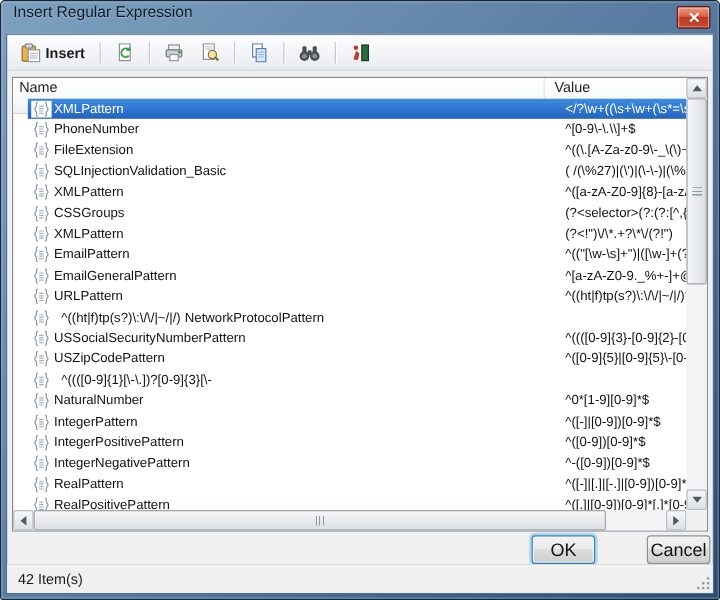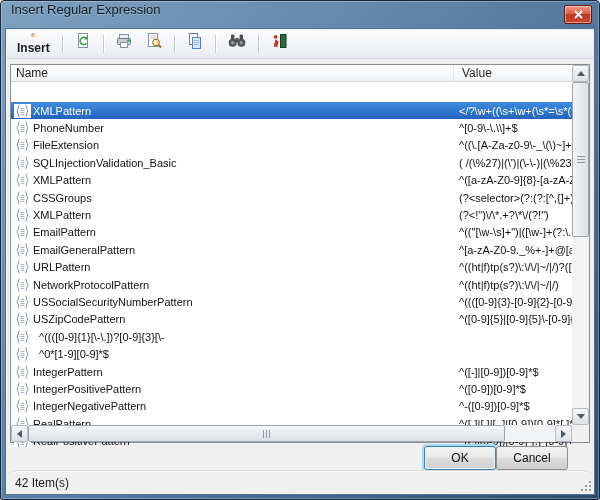--- a/index.html
+++ b/index.html
@@ -34,39 +34,38 @@
   .toolbar{
     position:absolute; left:1px; right:1px; top:1px; height:29px;
     background:linear-gradient(#FDFDFE,#EDEFF3 80%,#E6E9EE);
     border-bottom:1px solid #D3D6DB;
     display:flex; align-items:center; padding:0 4px; gap:2px;
   }
   .tb-btn{
     border:1px solid transparent; background:transparent; border-radius:2px;
     height:24px; display:flex; align-items:center; gap:4px; padding:0 5px; cursor:pointer;
     font-family:"Liberation Sans", sans-serif;
-    flex-direction:column;
   }
   .tb-btn span{ font-size:12px; font-weight:bold; color:#1a1a1a; }
   .sep{ width:1px; height:18px; background:#C6C9CE; margin:0 4px; box-shadow:1px 0 0 #fff; }
 
   
   .listview{
     position:absolute; left:4px; right:4px; top:35px; height:379px;
     background:#fff; border:1px solid #898C95;
   }
   .lv-header{
-    position:absolute; left:0; top:0; right:17px; height:17px;
+    position:absolute; left:0; top:0; right:17px; height:30px;
     background:linear-gradient(#FFFFFF,#F8F9FA 60%,#F0F1F3);
     border-bottom:1px solid #D5D5D5;
     display:flex; font-size:12px; color:#1f1f1f;
   }
   .col-name{ width:442px; padding:1px 0 0 5px; }
   .col-value{ flex:1; padding:1px 0 0 8px; border-left:1px solid #E2E3E5; overflow:hidden; }
-  .lv-rows{ position:absolute; left:0; top:17px; right:17px; height:345px; overflow:hidden;margin-top:20px; }
+  .lv-rows{ position:absolute; left:12px; top:17px; right:17px; height:345px; overflow:hidden; }
   .lv-row{ display:flex; align-items:center; height:17.4px; font-size:11px; color:#111; cursor:default; }
   .row-icon{ flex:0 0 17px; margin-left:3px; background:#fff; display:flex; align-items:center; justify-content:center; }
   .cell.name{ flex:0 0 420px; padding-left:2px; white-space:pre; overflow:hidden; }
   .cell.value{ flex:1; padding-left:8px; white-space:pre; overflow:hidden; }
   .lv-row.selected{ background:linear-gradient(#3D8DE0,#2363BE); color:#fff; }
 
   
   .vscroll{ position:absolute; top:0; right:0; bottom:17px; width:17px; background:#F2F3F5; }
   .hscroll{ position:absolute; left:0; right:17px; bottom:0; height:17px; background:#F2F3F5; }
   .corner{ position:absolute; right:0; bottom:0; width:17px; height:17px; background:#F0F0F0; }
@@ -89,33 +88,33 @@
   }
   .grip-h{ width:8px; height:7px; background:repeating-linear-gradient(180deg,#8E9AA6 0 1px,transparent 1px 3px); }
   .grip-v{ width:7px; height:8px; background:repeating-linear-gradient(90deg,#8E9AA6 0 1px,transparent 1px 3px); }
   .tri-up{ width:0;height:0;border-left:4px solid transparent;border-right:4px solid transparent;border-bottom:5px solid #4E5B66; }
   .tri-down{ width:0;height:0;border-left:4px solid transparent;border-right:4px solid transparent;border-top:5px solid #4E5B66; }
   .tri-left{ width:0;height:0;border-top:4px solid transparent;border-bottom:4px solid transparent;border-right:5px solid #4E5B66; }
   .tri-right{ width:0;height:0;border-top:4px solid transparent;border-bottom:4px solid transparent;border-left:5px solid #4E5B66; }
 
   
   .btn{
-    position:absolute; top:417px; height:24px; width:72px;
-    font-family:"Liberation Sans", sans-serif; font-size:12px; color:#111;
+    position:absolute; top:417px; height:24px; width:53px;
+    font-family:"Liberation Sans", sans-serif; font-size:15px; color:#111;
     background:linear-gradient(#F2F2F2,#EBEBEB 45%,#DDDDDD 50%,#CFCFCF);
     border:1px solid #8E8F8F; border-radius:3px; cursor:pointer;
   }
   .btn.ok{ right:98px; border:1px solid #3C7FB1; box-shadow:0 0 0 2px #A9D9F2, inset 0 0 0 1px #E8F5FD; }
-  .btn.cancel{ right:26px; }
+  .btn.cancel{ right:2px; }
 
   
   .statusbar{
     position:absolute; left:0; right:0; bottom:0; height:24px;
     background:#F0F0F0; border-top:1px solid #DADADA; box-shadow:inset 0 1px 0 #FAFAFA;
-    display:flex; align-items:center; font-size:12px; color:#1a1a1a; padding-left:9px;border-radius:11px;
+    display:flex; align-items:center; font-size:12px; color:#1a1a1a; padding-left:9px;
   }
   .resize-grip{ position:absolute; right:2px; bottom:2px; }
 </style>
 </head>
 <body>
 
 <div class="window">
 
   <div class="titlebar">
     <span class="title">Insert Regular Expression</span>
@@ -397,22 +396,22 @@
         <path d="M10.4 1 C12 1 11.6 2.8 11.6 4 C11.6 5.4 13 5.7 13 7 C13 8.3 11.6 8.6 11.6 10 C11.6 11.2 12 13 10.4 13" stroke="#8793A1" fill="none"></path>
         <rect x="5" y="2.5" width="5" height="9" fill="#fff"></rect>
         <g stroke="#A9B1BB">
                   <line x1="5.6" y1="4.5" x2="9.4" y2="4.5"></line>
                   <line x1="5.6" y1="6.5" x2="9.4" y2="6.5"></line>
                   <line x1="5.6" y1="8.5" x2="9.4" y2="8.5"></line>
                   <line x1="5.6" y1="10.5" x2="9.4" y2="10.5"></line>
                 </g>
       </svg>
     </span>
+    <span class="cell value">^((ht|f)tp(s?)\:\/\/|~/|/)</span>
     <span class="cell name">NetworkProtocolPattern</span>
-    <span class="cell value">^((ht|f)tp(s?)\:\/\/|~/|/)</span>
   </div>
 
   <div class="lv-row">
     <span class="row-icon">
       <svg width="15" height="14" viewBox="0 0 15 14">
         <path d="M4.6 1 C3 1 3.4 2.8 3.4 4 C3.4 5.4 2 5.7 2 7 C2 8.3 3.4 8.6 3.4 10 C3.4 11.2 3 13 4.6 13" stroke="#8793A1" fill="none"></path>
         <path d="M10.4 1 C12 1 11.6 2.8 11.6 4 C11.6 5.4 13 5.7 13 7 C13 8.3 11.6 8.6 11.6 10 C11.6 11.2 12 13 10.4 13" stroke="#8793A1" fill="none"></path>
         <rect x="5" y="2.5" width="5" height="9" fill="#fff"></rect>
         <g stroke="#A9B1BB">
                   <line x1="5.6" y1="4.5" x2="9.4" y2="4.5"></line>
@@ -468,20 +467,21 @@
         <path d="M10.4 1 C12 1 11.6 2.8 11.6 4 C11.6 5.4 13 5.7 13 7 C13 8.3 11.6 8.6 11.6 10 C11.6 11.2 12 13 10.4 13" stroke="#8793A1" fill="none"></path>
         <rect x="5" y="2.5" width="5" height="9" fill="#fff"></rect>
         <g stroke="#A9B1BB">
                   <line x1="5.6" y1="4.5" x2="9.4" y2="4.5"></line>
                   <line x1="5.6" y1="6.5" x2="9.4" y2="6.5"></line>
                   <line x1="5.6" y1="8.5" x2="9.4" y2="8.5"></line>
                   <line x1="5.6" y1="10.5" x2="9.4" y2="10.5"></line>
                 </g>
       </svg>
     </span>
+    <span class="cell name">NaturalNumber</span>
     <span class="cell value">^0*[1-9][0-9]*$</span>
   </div>
 
   <div class="lv-row">
     <span class="row-icon">
       <svg width="15" height="14" viewBox="0 0 15 14">
         <path d="M4.6 1 C3 1 3.4 2.8 3.4 4 C3.4 5.4 2 5.7 2 7 C2 8.3 3.4 8.6 3.4 10 C3.4 11.2 3 13 4.6 13" stroke="#8793A1" fill="none"></path>
         <path d="M10.4 1 C12 1 11.6 2.8 11.6 4 C11.6 5.4 13 5.7 13 7 C13 8.3 11.6 8.6 11.6 10 C11.6 11.2 12 13 10.4 13" stroke="#8793A1" fill="none"></path>
         <rect x="5" y="2.5" width="5" height="9" fill="#fff"></rect>
         <g stroke="#A9B1BB">

